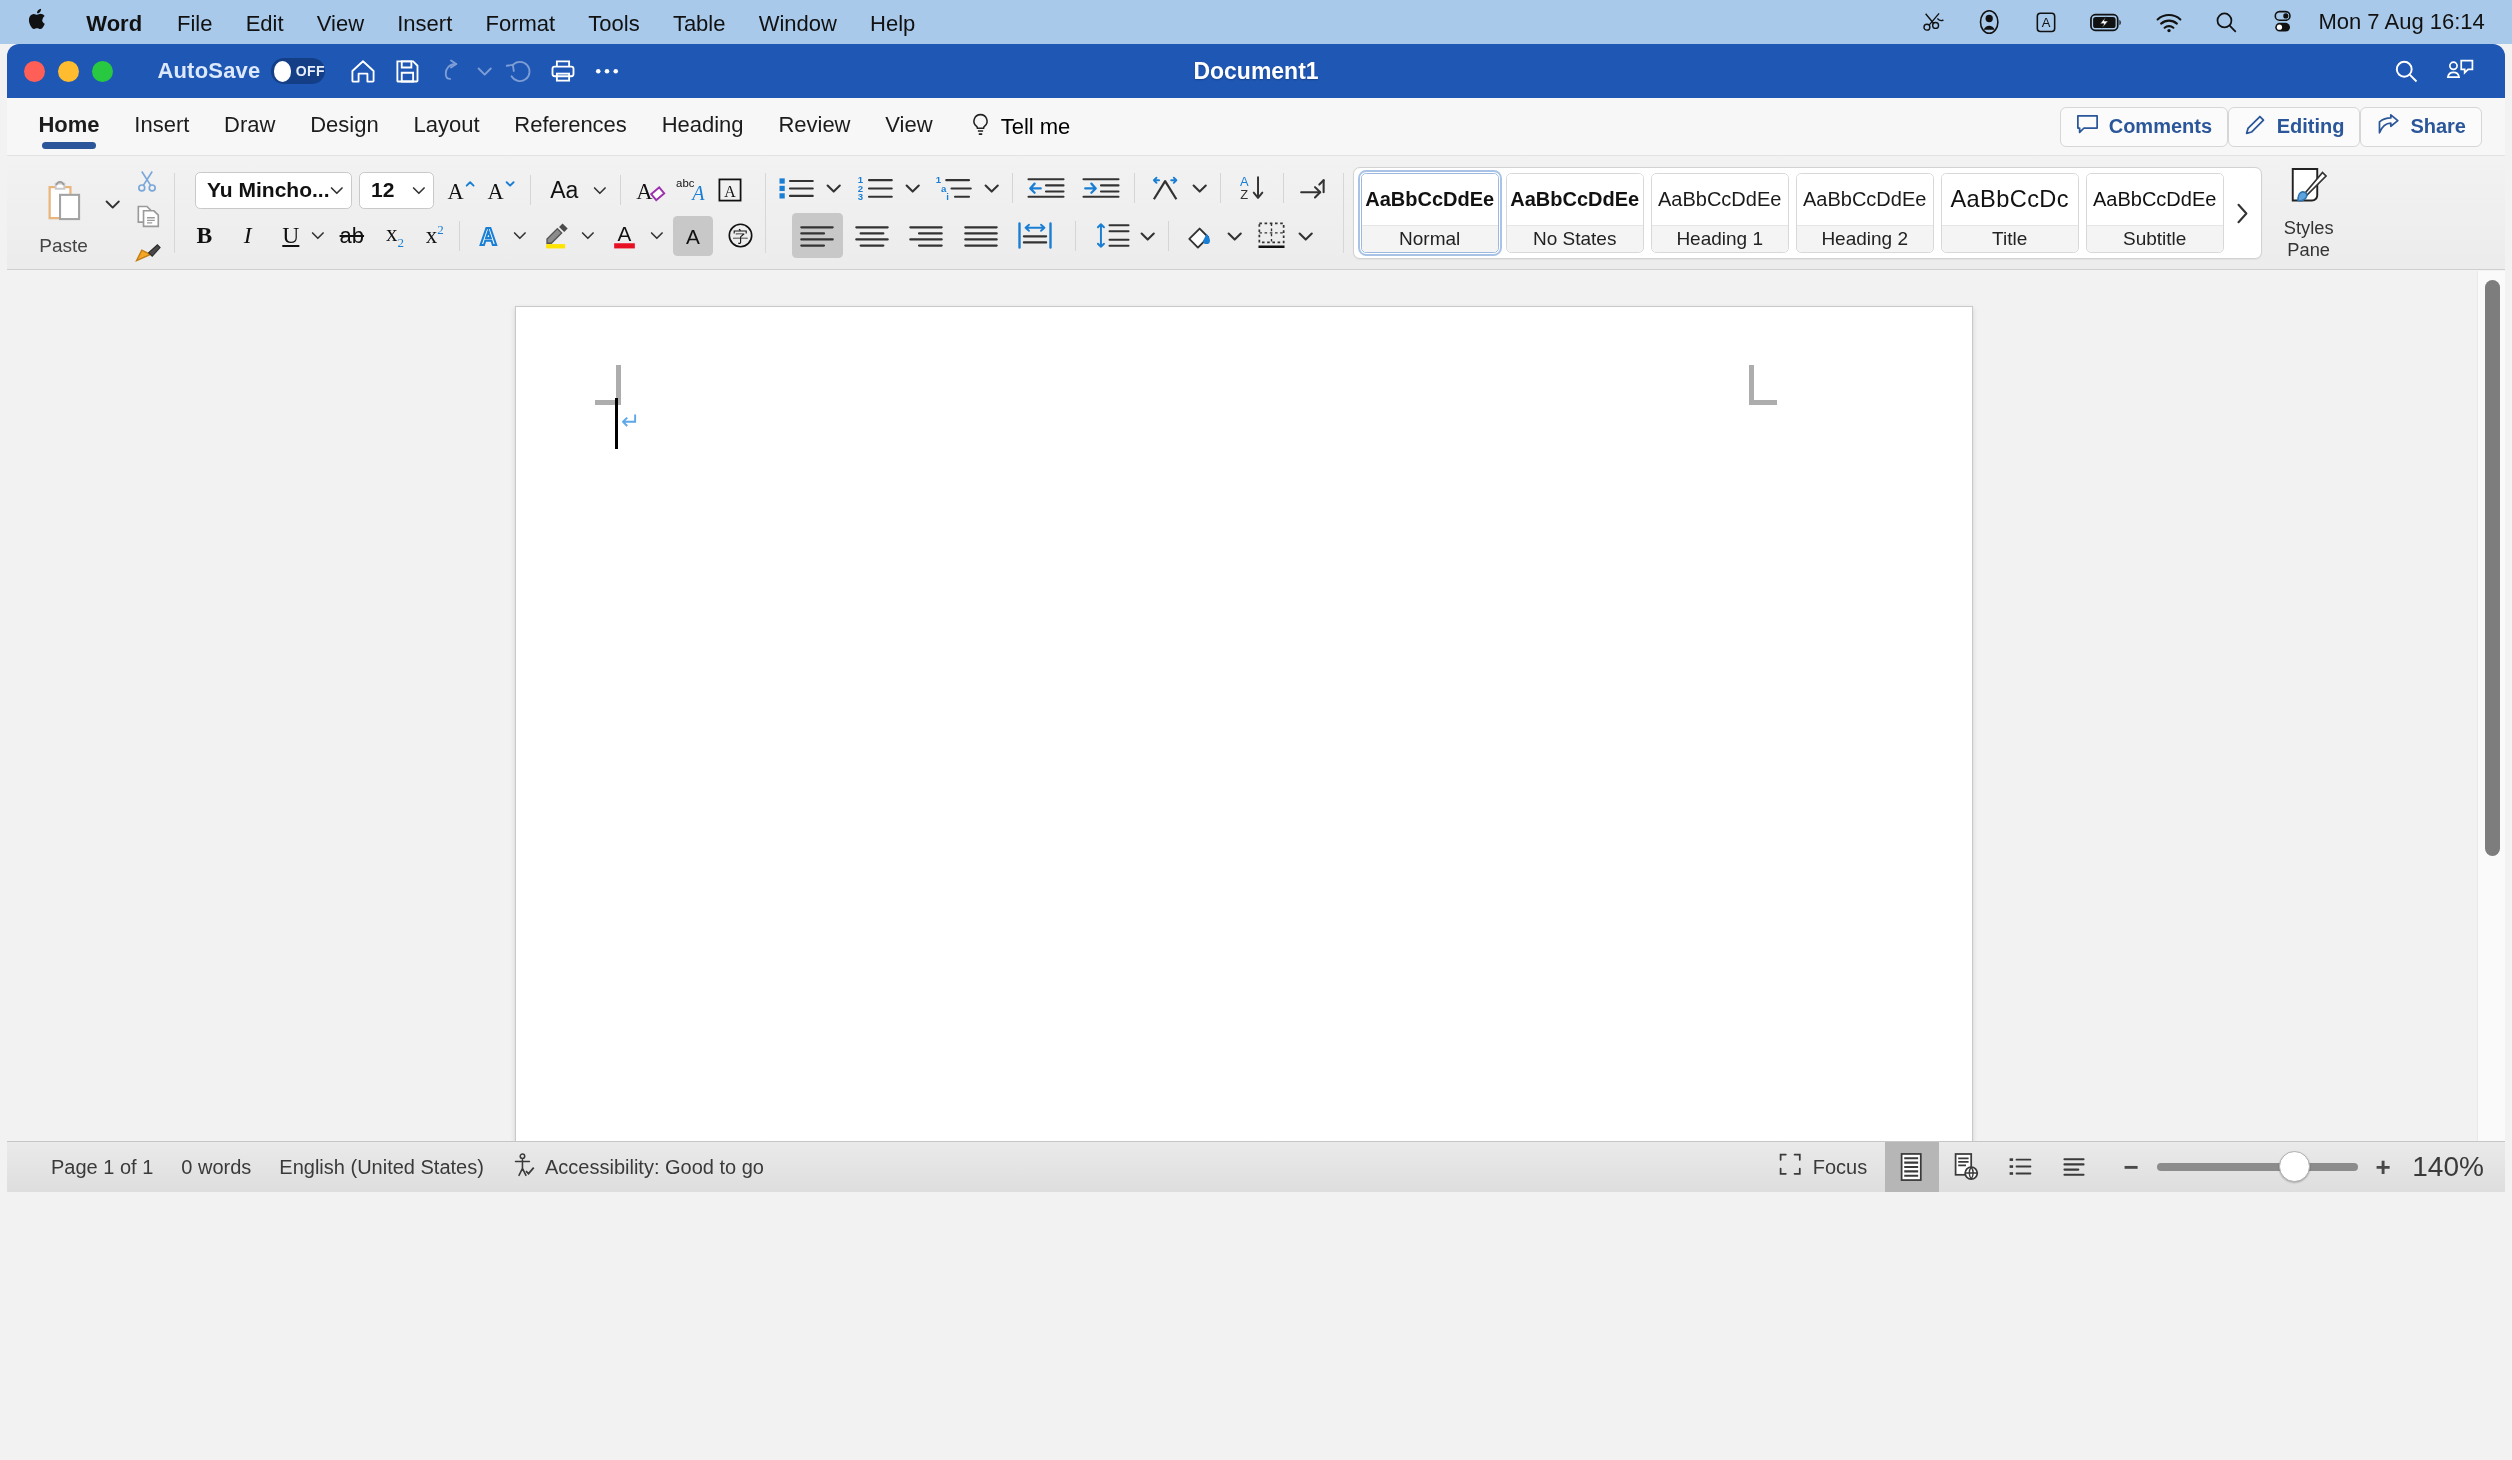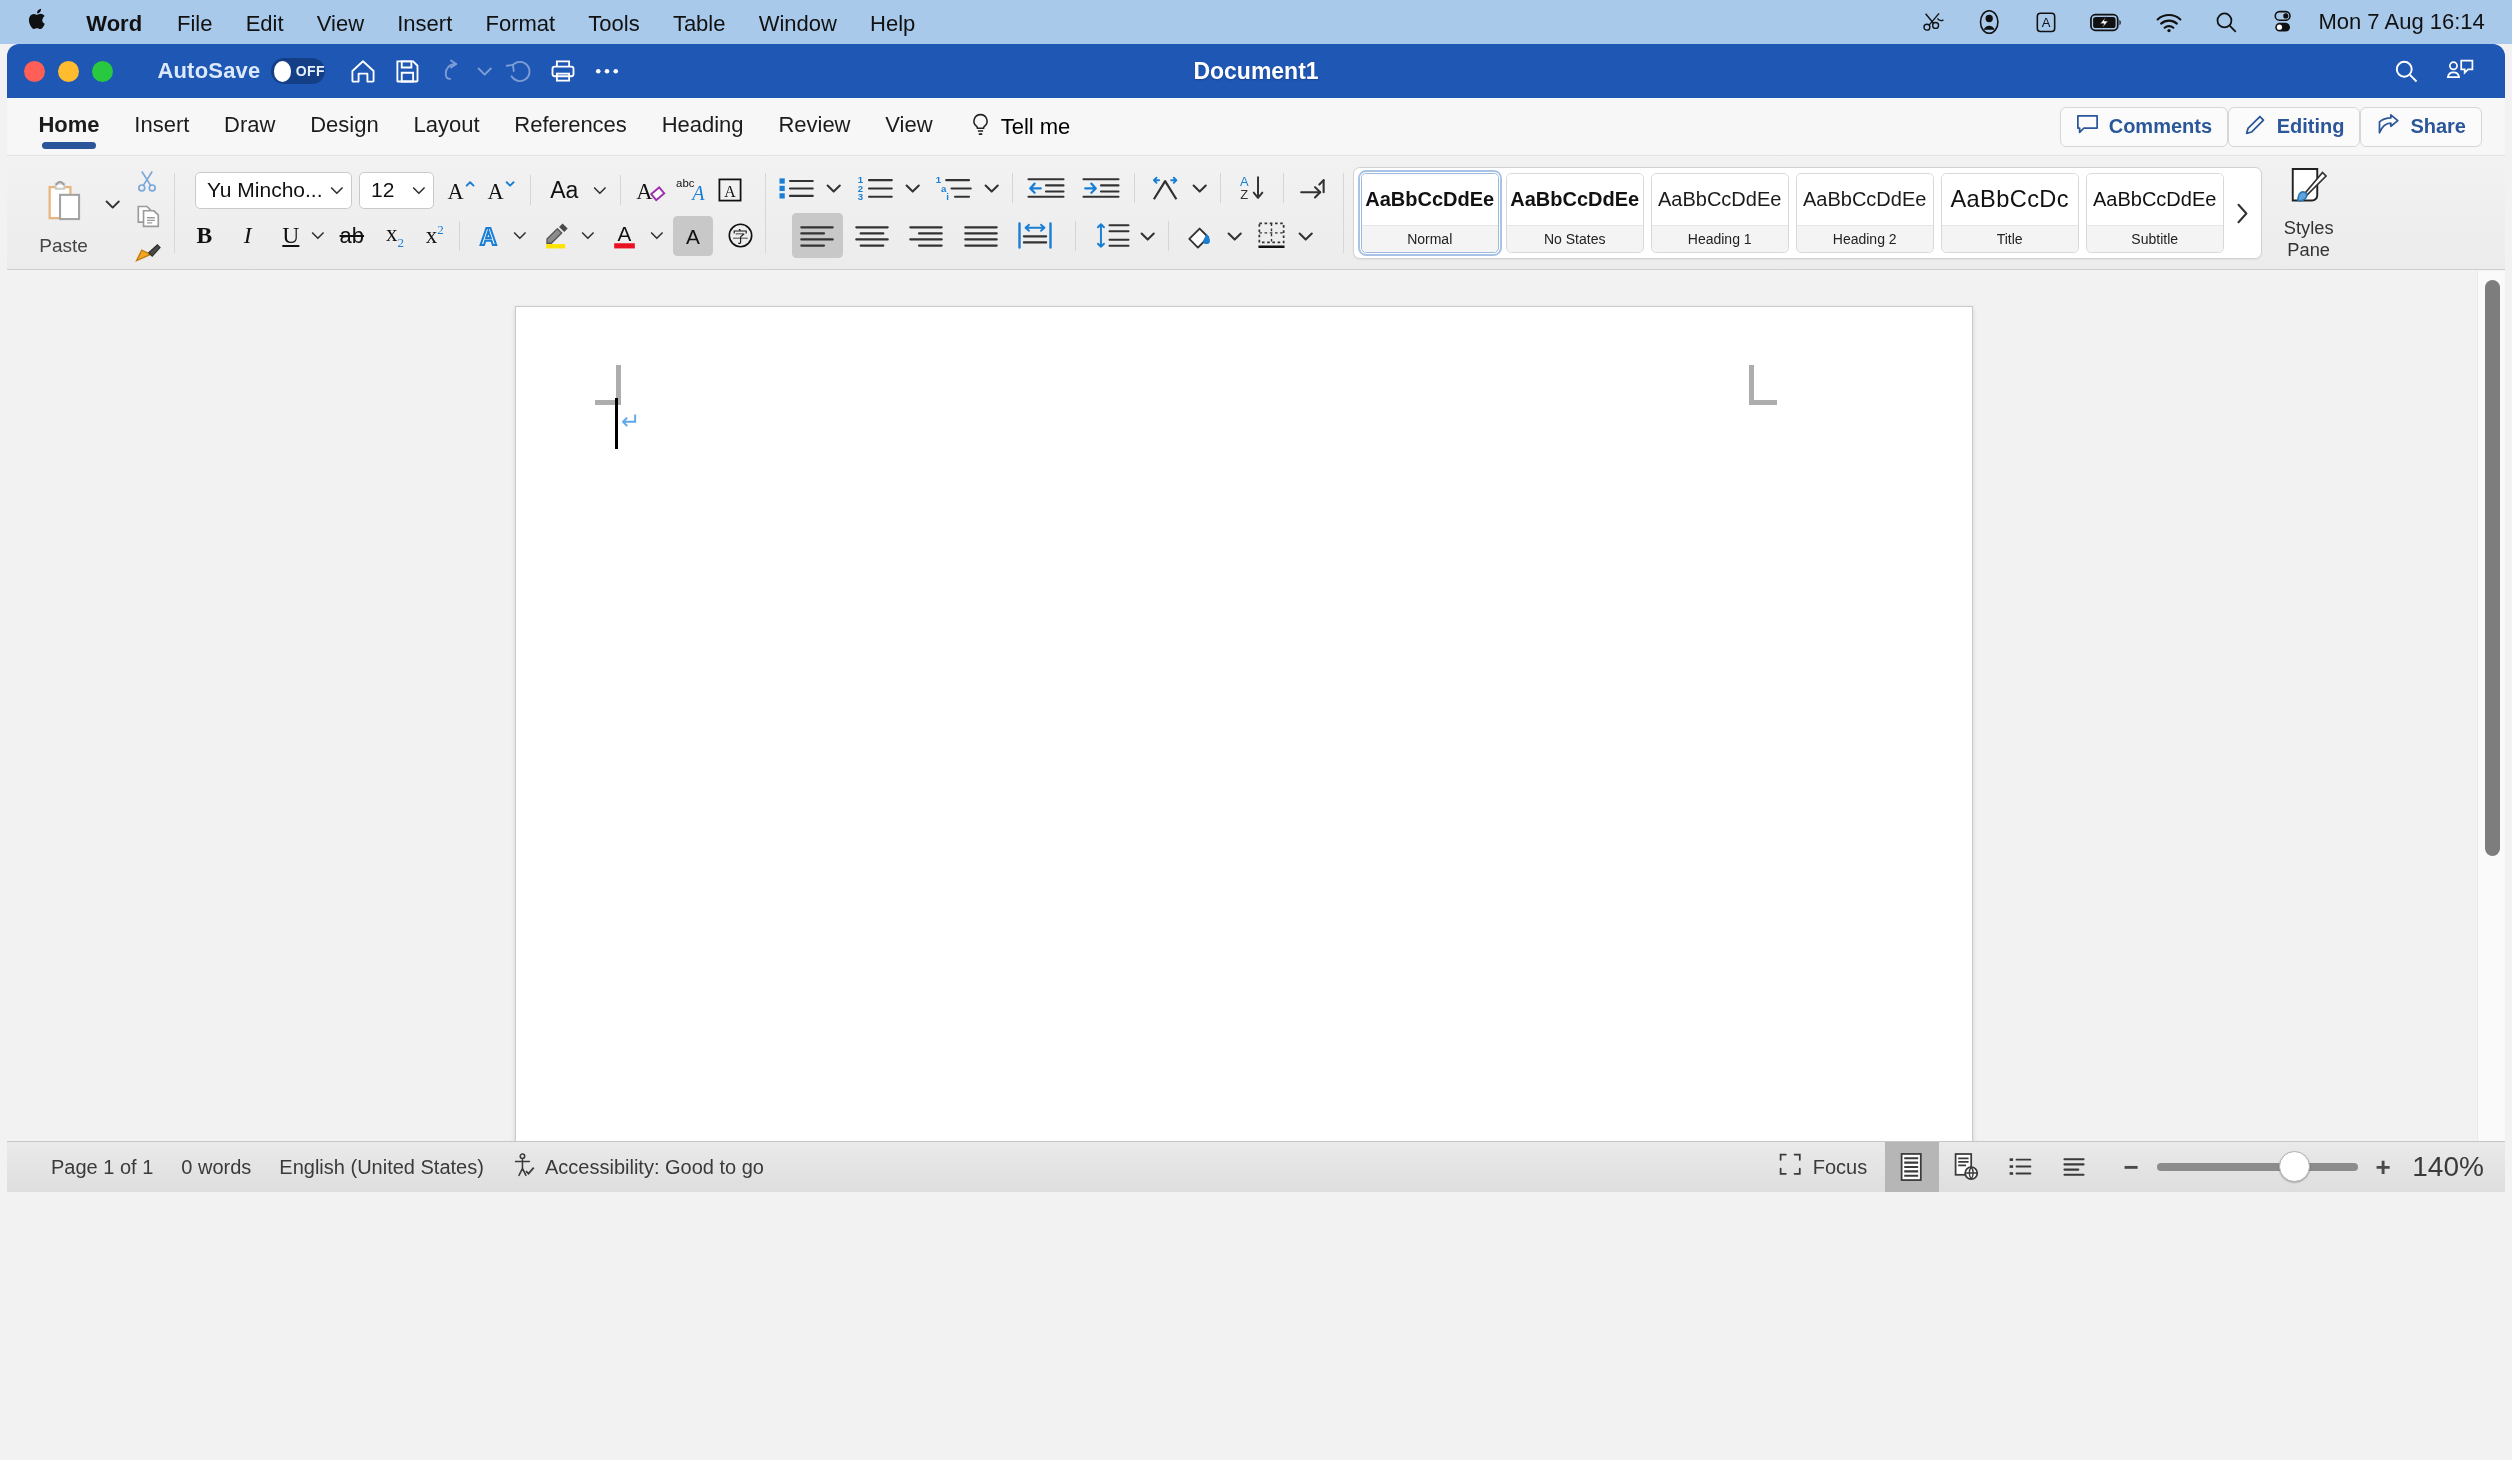--- a/index.html
+++ b/index.html
@@ -123,21 +123,21 @@
 
   
   .font-grp { display: flex; flex-direction: column; justify-content: center; height: 114px; padding-left: 5.2px; gap: 5.2px;}
   .frow { display: flex; align-items: center; }
   .combo {
     height: 37px; border: 0.9px solid #c9c9c9; border-radius: 5.2px; background: #fff;
     display: flex; align-items: center; padding: 0 7px 0 10.5px; font-size: 21px; color: #111;
   }
   .combo.fontname { width: 157px; justify-content: space-between;}
   .combo.fontsize { width: 75px; justify-content: space-between; }
-  .combo .cv { overflow: hidden; white-space: nowrap; }
+  .combo .cv { overflow: hidden; white-space: nowrap; font-weight: bold; }
   .ic {
     height: 40px; min-width: 40px; display: flex; align-items: center; justify-content: center;
     border-radius: 4.4px; position: relative;
   }
   .ic.w36 { min-width: 31px; }
   .ic.sel { background: #c8c8c8; }
   .chev { width: 23px; height: 40px; display: flex; align-items: center; justify-content: center; }
   .bi { font-size: 23.6px; color: #111; font-weight: bold; font-family: "Liberation Serif", serif;}
   .ii { font-size: 23.6px; color: #111; font-style: italic; font-family: "Liberation Serif", serif;}
   .ui { font-size: 23.6px; color: #111; text-decoration: underline; font-family: "Liberation Serif", serif;}
@@ -159,21 +159,21 @@
     width: 138px; height: 80px; border: 0.9px solid #d8d8d8; border-radius: 5.2px;
     background: linear-gradient(#ffffff, #f7f7f7);
     display: flex; flex-direction: column; margin: 0 3.5px; overflow: hidden;
   }
   .stile.active { outline: 2.6px solid #a8c3e6; outline-offset: 1.7px; border-color: #9db9e0; }
   .stile .prev {
     flex: 1; display: flex; align-items: center; justify-content: center;
     font-size: 20px; color: #111; overflow: hidden; white-space: nowrap;
     border-bottom: 0.9px solid #e6e6e6; background: #fff;
   }
-  .stile .nm { height: 26px; display: flex; align-items: center; justify-content: center; font-size: 14px; color: #222; background: #f4f4f4;}
+  .stile .nm { height: 26px; display: flex; align-items: center; justify-content: center; font-size: 19px; color: #222; background: #f4f4f4;}
   .stile.s-normal .prev { font-weight: bold; }
   .stile.s-nospacing .prev { font-weight: bold; }
   .stile.s-h1 .prev { color: #1b1b1b; }
   .stile.s-h2 .prev { color: #1b1b1b; }
   .stile.s-title .prev { font-size: 23.6px; letter-spacing: 0.4px; }
   .gal-more { width: 30px; height: 80px; display: flex; align-items: center; justify-content: center; font-size: 23px; color: #333;}
   .styles-pane { display: flex; flex-direction: column; align-items: center; width: 94px; padding-bottom: 3.5px;}
   .styles-pane .lbl { font-size: 18.3px; color: #333; line-height: 22px; text-align: center; margin-top: 2.6px;}
 
   

